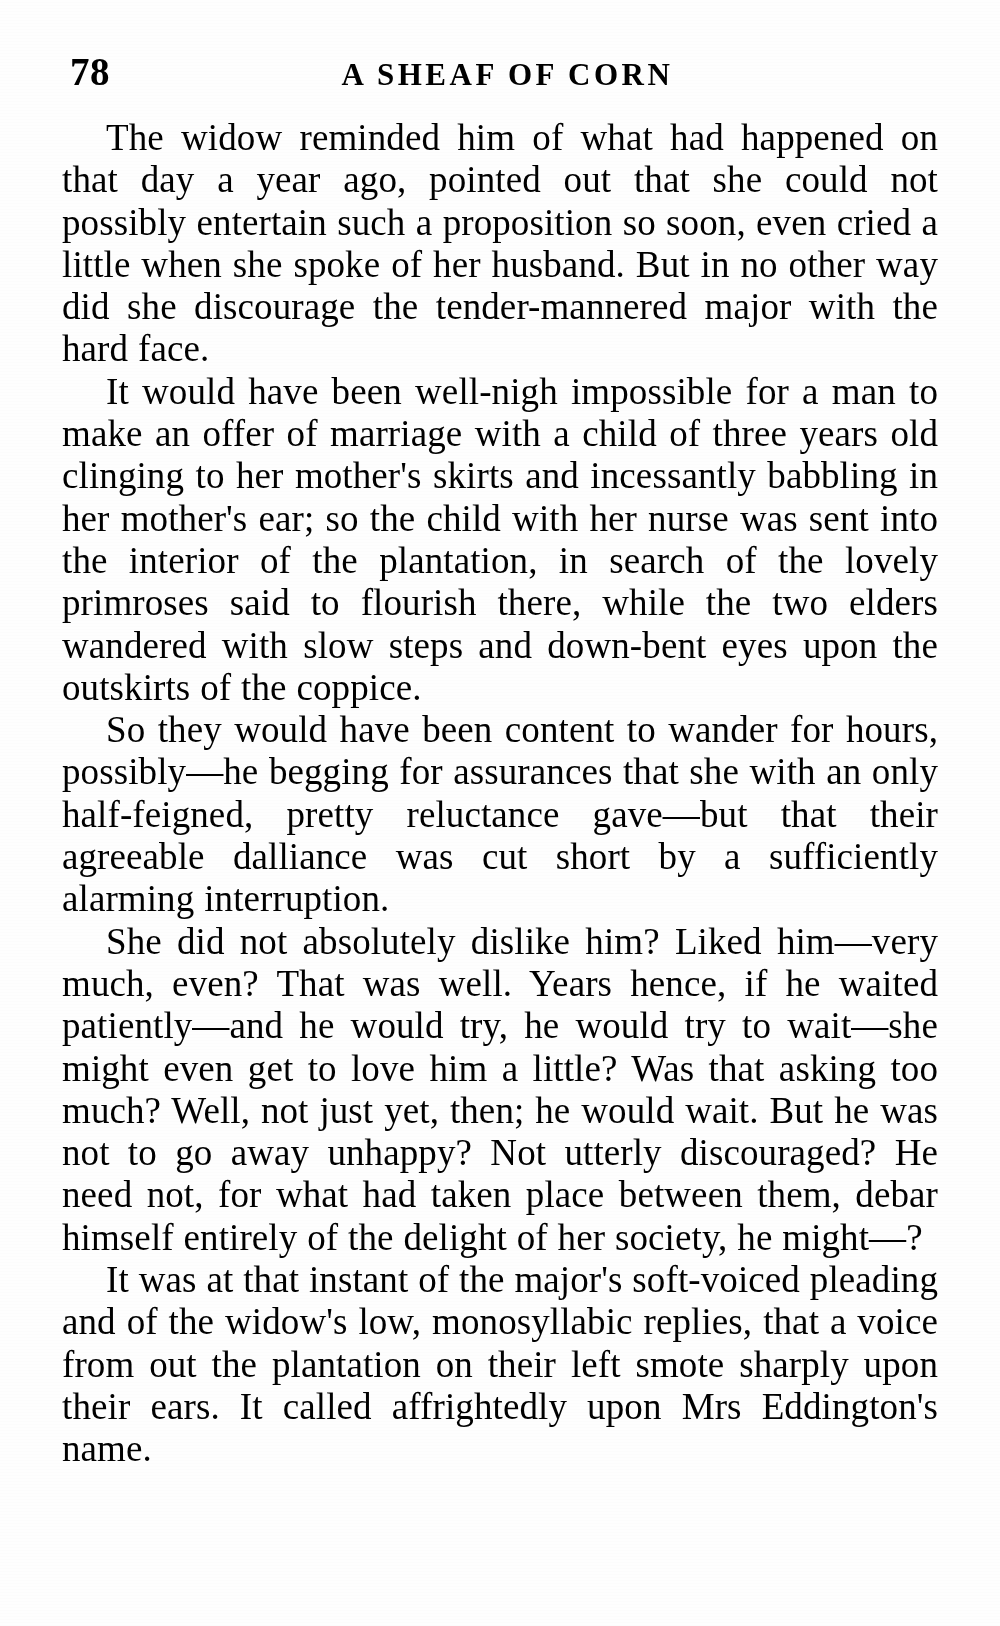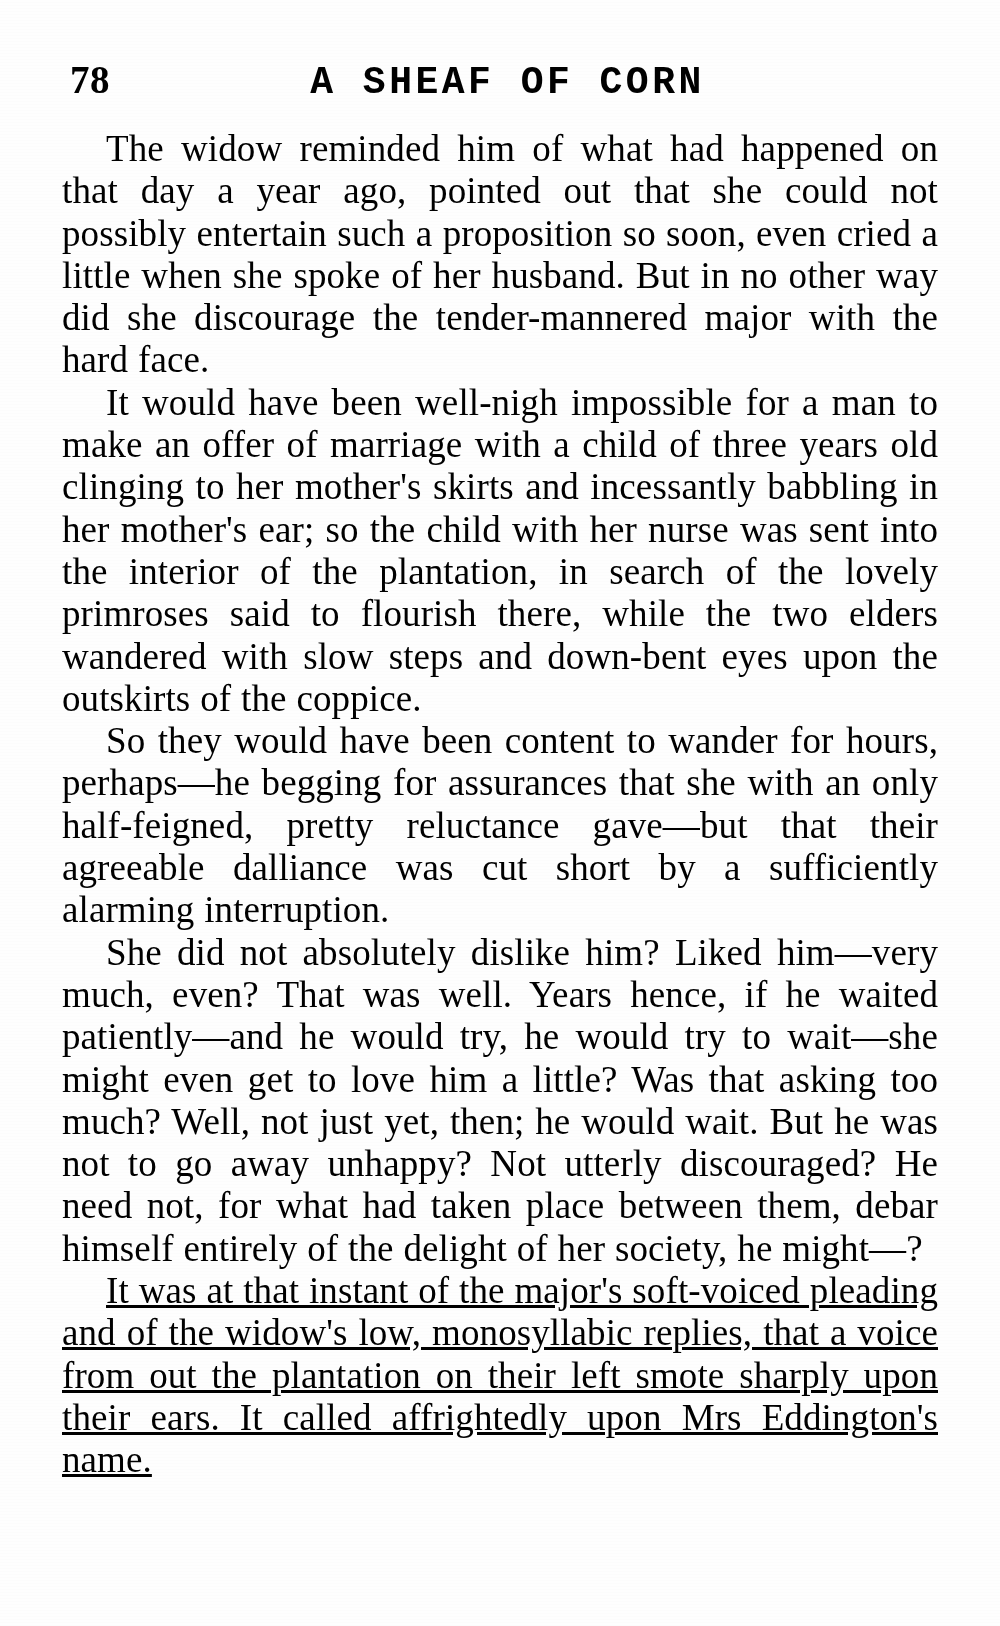--- a/index.html
+++ b/index.html
@@ -18,58 +18,57 @@
     position: relative;
     width: 1000px;
     height: 1626px;
     box-sizing: border-box;
     padding: 52px 62px 0 62px;
     background: #fefefe;
   }
   .page-header {
     display: flex;
     align-items: baseline;
-    margin: 8px 0 26px 0;
+    margin: 0 0 26px 0;
     padding: 0 18px 0 8px;
   }
   .folio {
     font-family: "Liberation Serif", serif;
     font-size: 39px;
     font-weight: 700;
     letter-spacing: 0.5px;
     line-height: 1;
     width: 120px;
     flex: 0 0 auto;
   }
   .running-head {
     flex: 1 1 auto;
     text-align: center;
-    font-family: Liberation Mono, monospace;
-    font-size: 38px;
+    font-family: Liberation Serif, serif;
+    font-size: 31px;
     font-weight: 700;
     letter-spacing: 3.5px;
     line-height: 1;
     padding-right: 95px;
   }
   .body-text {
     font-size: 37px;
     line-height: 42.3px;
     text-align: justify;
     text-justify: inter-word;
     letter-spacing: 0.1px;
     word-spacing: 0.5px;
   }
   .body-text p {
     margin: 0;
     text-indent: 44px;
     text-align: justify;
   }
   .body-text p:last-child {
     text-align-last: left;
-    text-decoration: underline;
   }
   .grain {
     position: absolute;
     left: 0; top: 0; right: 0; bottom: 0;
     pointer-events: none;
     opacity: 0.035;
     background:
       repeating-linear-gradient(0deg, rgba(0,0,0,0.5) 0px, rgba(0,0,0,0) 1px, rgba(0,0,0,0) 3px);
   }
 </style>
@@ -79,19 +78,19 @@
 <div class="page">
 
   <div class="page-header">
     <div class="folio">78</div>
     <div class="running-head">A SHEAF OF CORN</div>
   </div>
 
   <div class="body-text">
     <p>The widow reminded him of what had happened on that day a year ago, pointed out that she could not possibly entertain such a proposition so soon, even cried a little when she spoke of her husband. But in no other way did she discourage the tender-mannered major with the hard face.</p>
     <p>It would have been well-nigh impossible for a man to make an offer of marriage with a child of three years old clinging to her mother's skirts and incessantly babbling in her mother's ear; so the child with her nurse was sent into the interior of the plantation, in search of the lovely primroses said to flourish there, while the two elders wandered with slow steps and down-bent eyes upon the outskirts of the coppice.</p>
-    <p>So they would have been content to wander for hours, perhaps—he begging for assurances that she with an only half-feigned, pretty reluctance gave—but that their agreeable dalliance was cut short by a sufficiently alarming interruption.</p>
+    <p>So they would have been content to wander for hours, possibly—he begging for assurances that she with an only half-feigned, pretty reluctance gave—but that their agreeable dalliance was cut short by a sufficiently alarming interruption.</p>
     <p>She did not absolutely dislike him? Liked him—very much, even? That was well. Years hence, if he waited patiently—and he would try, he would try to wait—she might even get to love him a little? Was that asking too much? Well, not just yet, then; he would wait. But he was not to go away unhappy? Not utterly discouraged? He need not, for what had taken place between them, debar himself entirely of the delight of her society, he might—?</p>
     <p>It was at that instant of the major's soft-voiced pleading and of the widow's low, monosyllabic replies, that a voice from out the plantation on their left smote sharply upon their ears. It called affrightedly upon Mrs Eddington's name.</p>
   </div>
 
   <div class="grain"></div>
 </div>
 
 </body></html>

